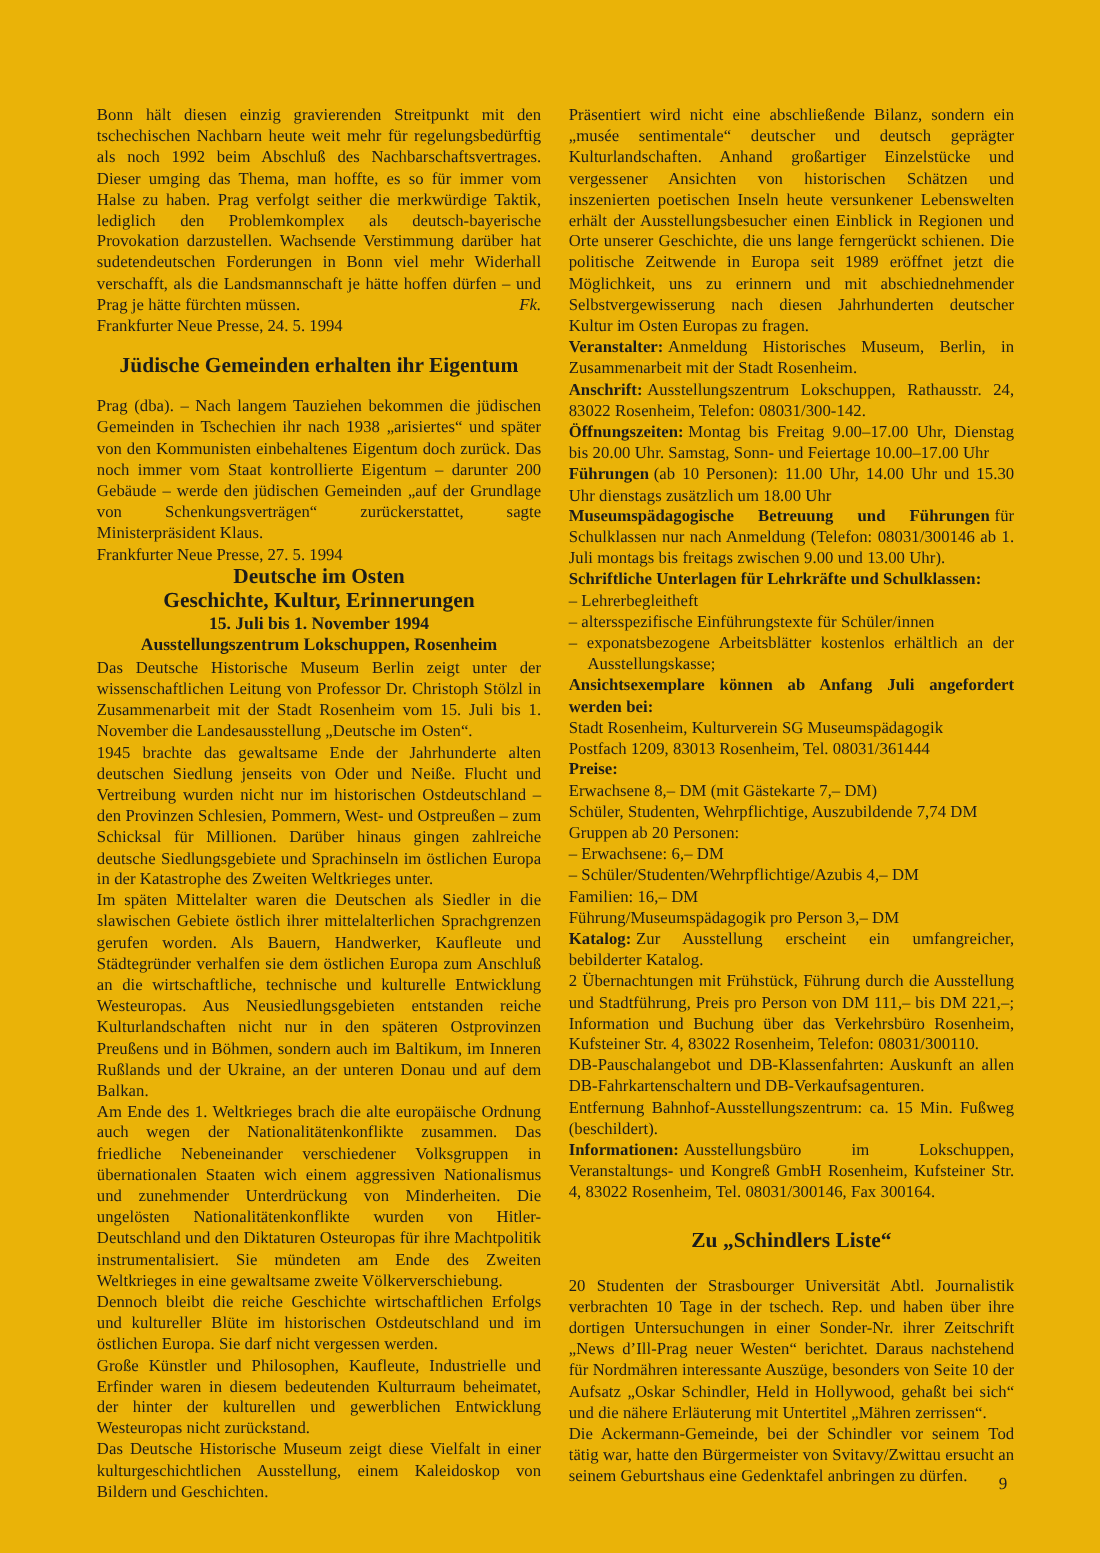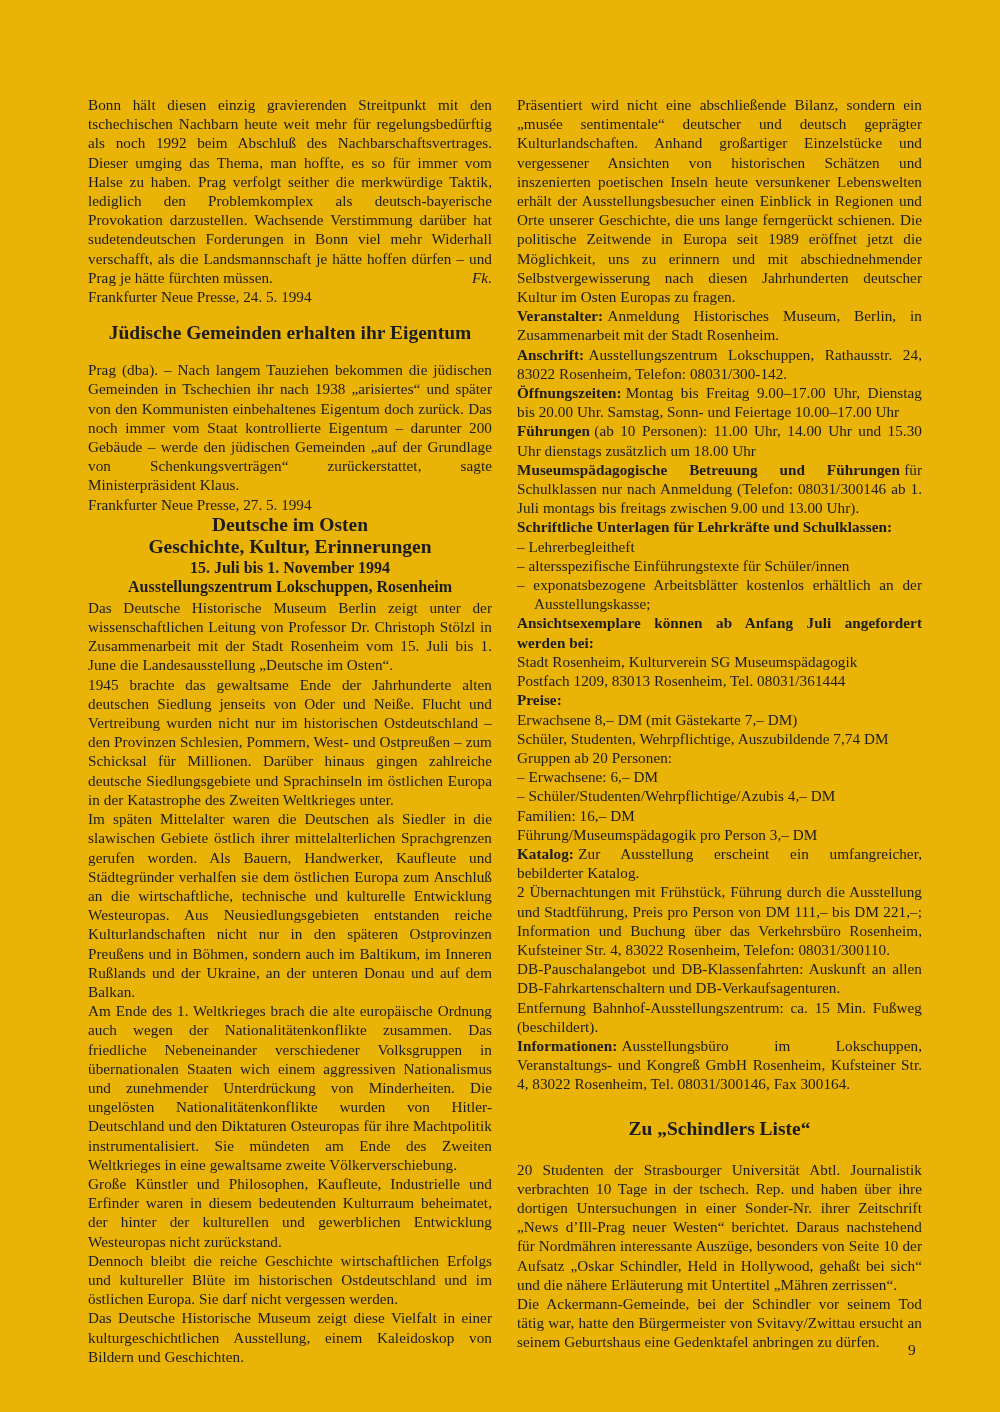--- a/index.html
+++ b/index.html
@@ -60,26 +60,26 @@
       <h2 class="headline">Jüdische Gemeinden erhalten ihr Eigentum</h2>
       <p class="body">Prag (dba). – Nach langem Tauziehen bekommen die jüdischen Gemeinden in Tschechien ihr nach 1938 „arisiertes“ und später von den Kommunisten einbehaltenes Eigentum doch zurück. Das noch immer vom Staat kontrollierte Eigentum – darunter 200 Gebäude – werde den jüdischen Gemeinden „auf der Grundlage von Schenkungsverträgen“ zurückerstattet, sagte Ministerpräsident Klaus.</p>
       <p class="source">Frankfurter Neue Presse, 27. 5. 1994</p>
     </section>
 
     <section class="block-deutsche">
       <h2 class="headline-tight">Deutsche im Osten</h2>
       <h2 class="headline-tight">Geschichte, Kultur, Erinnerungen</h2>
       <h3 class="subhead">15. Juli bis 1. November 1994</h3>
       <h3 class="subhead">Ausstellungszentrum Lokschuppen, Rosenheim</h3>
-      <p class="body">Das Deutsche Historische Museum Berlin zeigt unter der wissenschaftlichen Leitung von Professor Dr. Christoph Stölzl in Zusammenarbeit mit der Stadt Rosenheim vom 15. Juli bis 1. June die Landesausstellung „Deutsche im Osten“.</p>
+      <p class="body">Das Deutsche Historische Museum Berlin zeigt unter der wissenschaftlichen Leitung von Professor Dr. Christoph Stölzl in Zusammenarbeit mit der Stadt Rosenheim vom 15. Juli bis 1. November die Landesausstellung „Deutsche im Osten“.</p>
       <p class="body">1945 brachte das gewaltsame Ende der Jahrhunderte alten deutschen Siedlung jenseits von Oder und Neiße. Flucht und Vertreibung wurden nicht nur im historischen Ostdeutschland – den Provinzen Schlesien, Pommern, West- und Ostpreußen – zum Schicksal für Millionen. Darüber hinaus gingen zahlreiche deutsche Siedlungsgebiete und Sprachinseln im östlichen Europa in der Katastrophe des Zweiten Weltkrieges unter.</p>
       <p class="body">Im späten Mittelalter waren die Deutschen als Siedler in die slawischen Gebiete östlich ihrer mittelalterlichen Sprachgrenzen gerufen worden. Als Bauern, Handwerker, Kaufleute und Städtegründer verhalfen sie dem östlichen Europa zum Anschluß an die wirtschaftliche, technische und kulturelle Entwicklung Westeuropas. Aus Neusiedlungsgebieten entstanden reiche Kulturlandschaften nicht nur in den späteren Ostprovinzen Preußens und in Böhmen, sondern auch im Baltikum, im Inneren Rußlands und der Ukraine, an der unteren Donau und auf dem Balkan.</p>
       <p class="body">Am Ende des 1. Weltkrieges brach die alte europäische Ordnung auch wegen der Nationalitätenkonflikte zusammen. Das friedliche Nebeneinander verschiedener Volksgruppen in übernationalen Staaten wich einem aggressiven Nationalismus und zunehmender Unterdrückung von Minderheiten. Die ungelösten Nationalitätenkonflikte wurden von Hitler-Deutschland und den Diktaturen Osteuropas für ihre Machtpolitik instrumentalisiert. Sie mündeten am Ende des Zweiten Weltkrieges in eine gewaltsame zweite Völkerverschiebung.</p>
+      <p class="body">Dennoch bleibt die reiche Geschichte wirtschaftlichen Erfolgs und kultureller Blüte im historischen Ostdeutschland und im östlichen Europa. Sie darf nicht vergessen werden.</p>
       <p class="body">Große Künstler und Philosophen, Kaufleute, Industrielle und Erfinder waren in diesem bedeutenden Kulturraum beheimatet, der hinter der kulturellen und gewerblichen Entwicklung Westeuropas nicht zurückstand.</p>
-      <p class="body">Dennoch bleibt die reiche Geschichte wirtschaftlichen Erfolgs und kultureller Blüte im historischen Ostdeutschland und im östlichen Europa. Sie darf nicht vergessen werden.</p>
       <p class="body">Das Deutsche Historische Museum zeigt diese Vielfalt in einer kulturgeschichtlichen Ausstellung, einem Kaleidoskop von Bildern und Geschichten.</p>
     </section>
 
   </div>
 
   <div class="col col-right">
 
     <section>
       <p class="body">Präsentiert wird nicht eine abschließende Bilanz, sondern ein „musée sentimentale“ deutscher und deutsch geprägter Kulturlandschaften. Anhand großartiger Einzelstücke und vergessener Ansichten von historischen Schätzen und inszenierten poetischen Inseln heute versunkener Lebenswelten erhält der Ausstellungsbesucher einen Einblick in Regionen und Orte unserer Geschichte, die uns lange ferngerückt schienen. Die politische Zeitwende in Europa seit 1989 eröffnet jetzt die Möglichkeit, uns zu erinnern und mit abschiednehmender Selbstvergewisserung nach diesen Jahrhunderten deutscher Kultur im Osten Europas zu fragen.</p>
 

